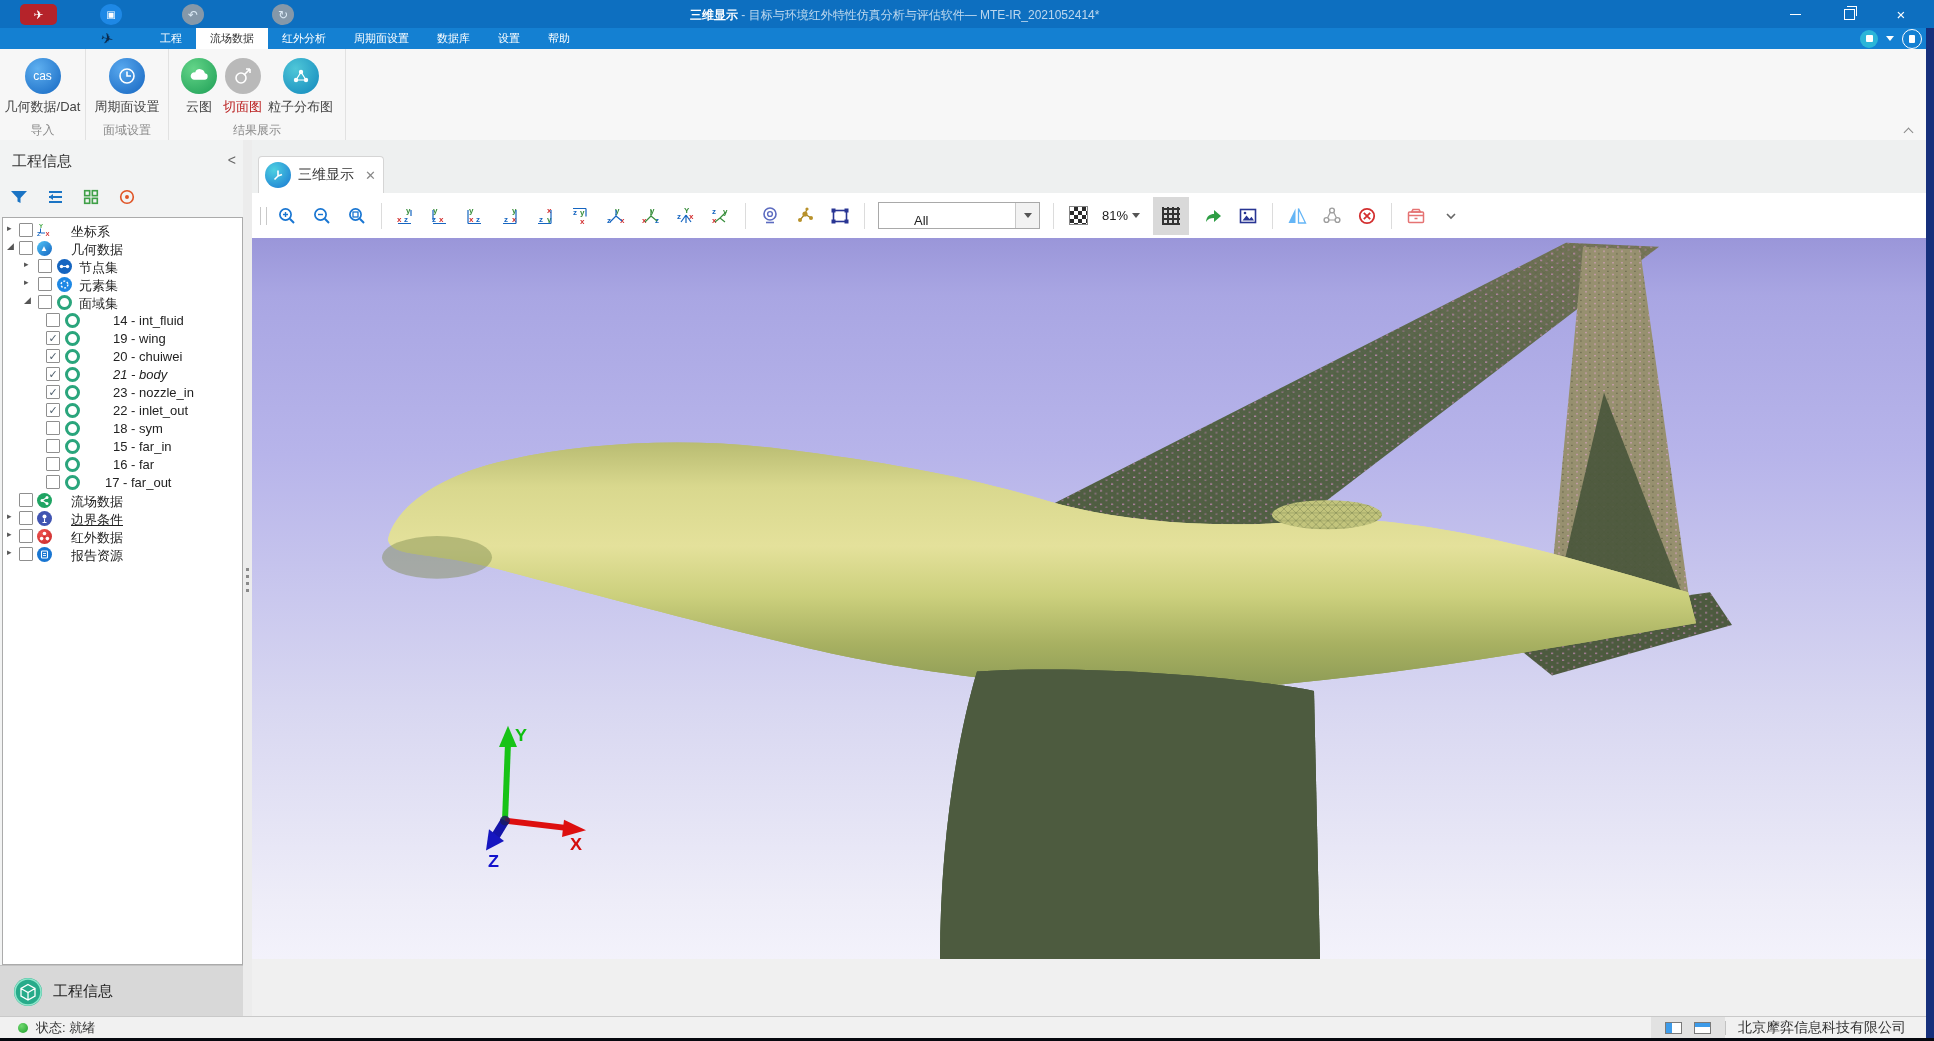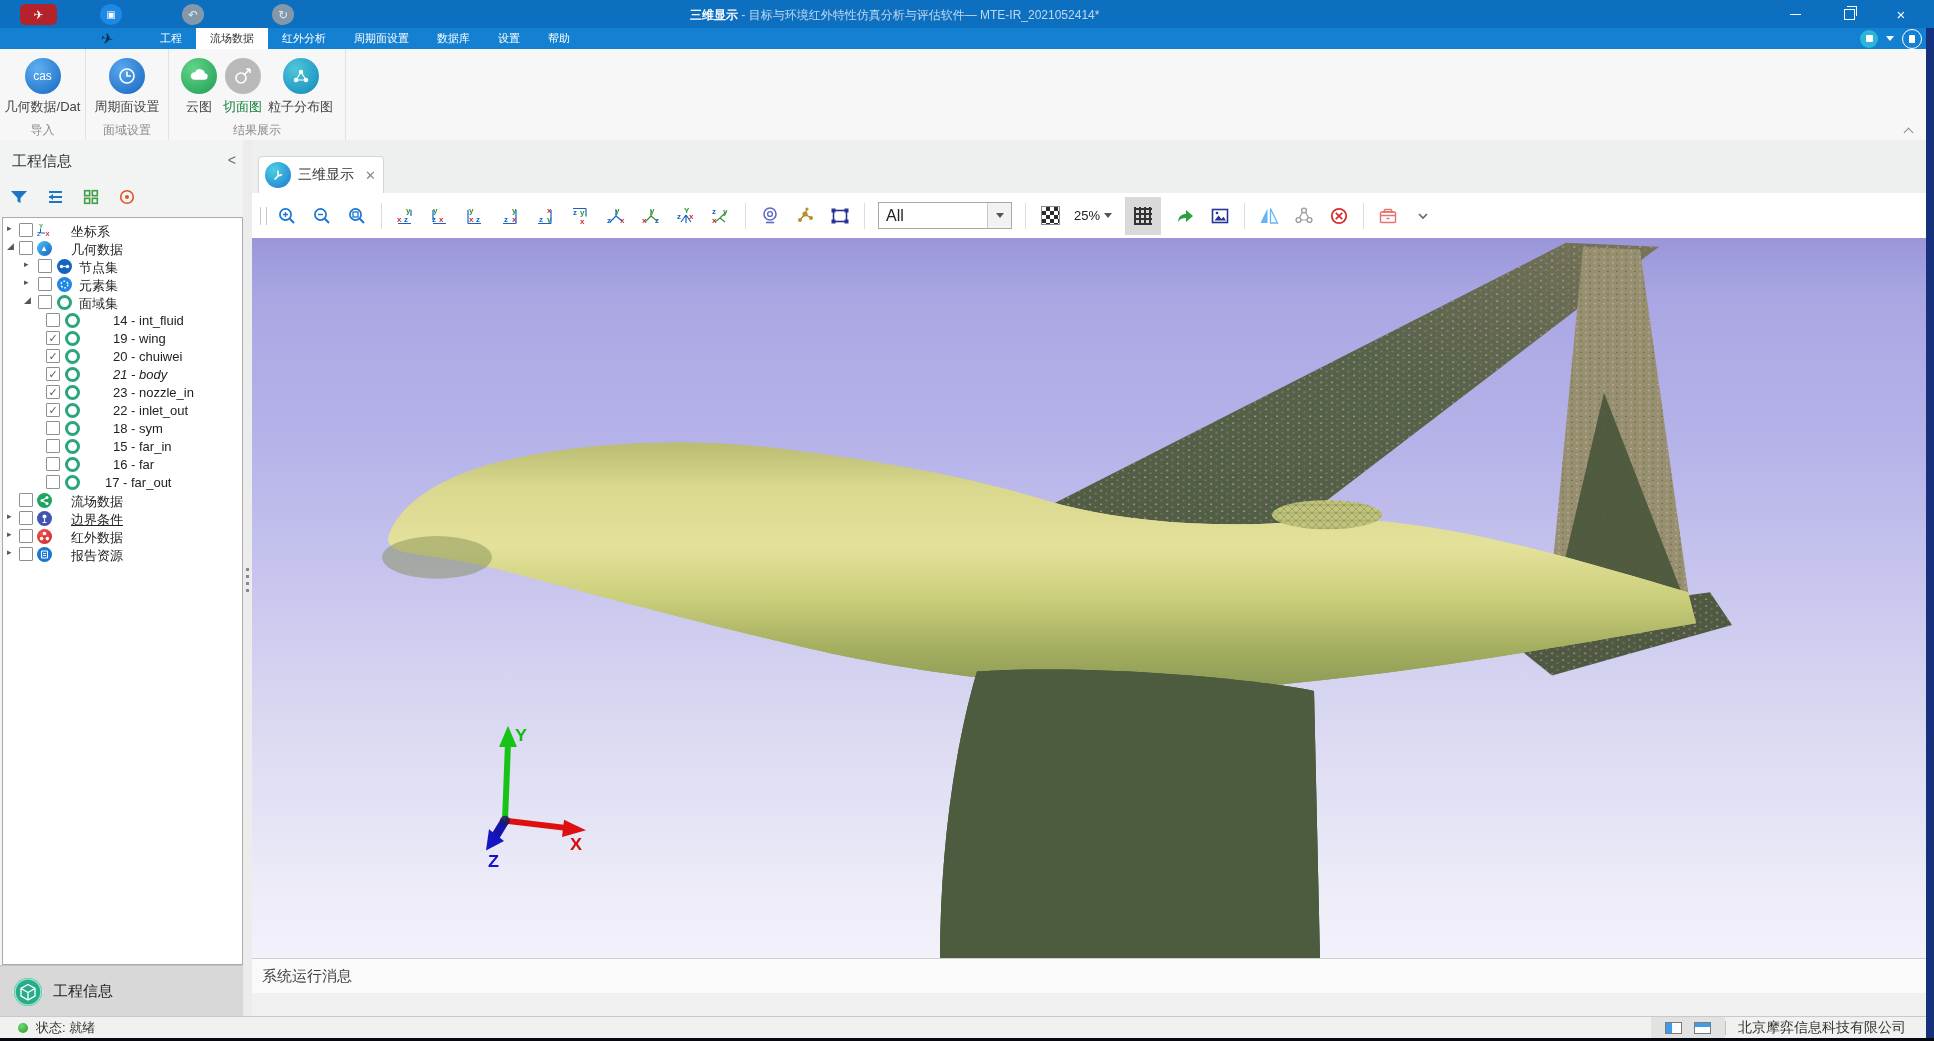--- a/index.html
+++ b/index.html
@@ -38,21 +38,21 @@
   .g1{left:0;width:85px;}.g2{left:86px;width:82px;}.g3{left:169px;width:176px;}
   .glabel{position:absolute;bottom:1px;left:0;right:0;text-align:center;font-size:12px;color:#8a8a8a;}
   .rbtn{display:flex;flex-direction:column;align-items:center;gap:4px;cursor:pointer;}
   .rbtn .ic{width:36px;height:36px;border-radius:50%;display:flex;align-items:center;justify-content:center;color:#fff;font-size:12px;}
   .ic.cas{background:radial-gradient(circle at 35% 30%,#5fb0f0,#1467c2);}
   .ic.clk{background:radial-gradient(circle at 35% 30%,#58a8ee,#1565c0);}
   .ic.cld{background:radial-gradient(circle at 35% 30%,#63d488,#1d9e55);}
   .ic.slc{background:#b9b9b9;}
   .ic.par{background:radial-gradient(circle at 35% 30%,#4fc7d8,#1187bc);}
   .rbtn .lb{font-size:13px;color:#444;white-space:nowrap;}
-  .rbtn.disabled .lb{color:#15803d;}
+  .rbtn.disabled .lb{color:#b91c1c;}
   .ribbon-collapse{position:absolute;right:22px;bottom:6px;width:8px;height:8px;cursor:pointer;}
   .ribbon-collapse:before{content:"";position:absolute;left:1px;top:3px;width:6px;height:6px;border-left:1.5px solid #8a8a8a;border-top:1.5px solid #8a8a8a;transform:rotate(45deg);}
   
   .lpanel{position:absolute;left:0;top:140px;width:250px;bottom:24px;background:#f2f3f3;}
   .lp-title{position:absolute;left:12px;top:12px;font-size:15px;color:#333;}
   .lp-collapse{position:absolute;right:14px;top:12px;font-size:14px;color:#666;cursor:pointer;}
   .lp-tools{position:absolute;left:6px;top:44px;height:26px;display:flex;gap:10px;align-items:center;}
   .lp-tool{width:26px;height:24px;display:flex;align-items:center;justify-content:center;cursor:pointer;}
   .treebox{position:absolute;left:2px;right:7px;top:77px;bottom:52px;background:#fff;border:1px solid #ababab;overflow:hidden;}
   .trow{position:absolute;left:0;right:0;height:18px;font-size:13px;color:#222;cursor:default;}
@@ -71,21 +71,21 @@
   .main{position:absolute;left:252px;top:140px;right:8px;bottom:24px;}
   .tabbar{position:absolute;left:0;right:0;top:0;height:53px;background:#eef0f0;border-bottom:1px solid #d5d5d5;}
   .tab{position:absolute;left:6px;bottom:-1px;height:38px;width:126px;background:#fff;border:1px solid #d5d5d5;border-bottom:1px solid #fff;border-radius:4px 4px 0 0;display:flex;align-items:center;gap:7px;padding-left:6px;box-sizing:border-box;cursor:pointer;}
   .tab .tic{width:26px;height:26px;border-radius:50%;background:radial-gradient(circle at 35% 30%,#4dd0e1,#1976d2);display:flex;align-items:center;justify-content:center;}
   .tab .tlb{font-size:14px;color:#333;}
   .tab .tx{margin-left:4px;color:#888;font-size:13px;cursor:pointer;}
   .vtoolbar{position:absolute;left:0;right:0;top:53px;height:45px;background:#fff;display:flex;align-items:center;padding-left:8px;gap:13px;}
   .vsep{width:1px;height:26px;background:#dcdcdc;}
   .vti{width:22px;height:22px;display:flex;align-items:center;justify-content:center;cursor:pointer;flex:none;}
   .handle{width:5px;height:18px;border-left:1px solid #c9c9c9;border-right:1px solid #c9c9c9;margin-right:-4px;}
-  .combo{width:132px;height:25px;border:1px solid #a9a9a9;background:#fff;display:flex;align-items:center;font-size:16px;color:#222;cursor:pointer;}
+  .combo{width:132px;height:25px;border:1px solid #a9a9a9;background:#fff;display:flex;align-items:flex-end;font-size:13px;color:#222;cursor:pointer;padding-left:28px;}
   .combo .cval{flex:1;padding-left:7px;}
   .combo .cbtn{width:23px;height:100%;border-left:1px solid #c9c9c9;background:#f2f2f2;display:flex;align-items:center;justify-content:center;}
   .caret{width:0;height:0;border-left:4px solid transparent;border-right:4px solid transparent;border-top:5px solid #555;}
   .checker{width:17px;height:17px;background-image:linear-gradient(45deg,#2b2b2b 25%,transparent 25%,transparent 75%,#2b2b2b 75%),linear-gradient(45deg,#2b2b2b 25%,#fff 25%,#fff 75%,#2b2b2b 75%);background-size:8px 8px;background-position:0 0,4px 4px;border:1px solid #888;}
   .zoomlbl{font-size:13px;color:#222;display:flex;align-items:center;gap:4px;cursor:pointer;}
   .gridbtn{width:36px;height:38px;background:#d9d9d9;display:flex;align-items:center;justify-content:center;cursor:pointer;}
   .gridglyph{width:18px;height:18px;background:
      repeating-linear-gradient(90deg,#333 0 2px,transparent 2px 5px),
      repeating-linear-gradient(0deg,#333 0 2px,transparent 2px 5px);}
   .viewport{position:absolute;left:0;right:0;top:98px;bottom:58px;
@@ -597,21 +597,21 @@
       <span class="cval">All</span>
       <span class="cbtn">
           <span class="caret"></span>
         </span>
     </div>
     <div class="vsep"></div>
     <div class="vti">
         <span class="checker"></span>
       </div>
     <div class="zoomlbl">
-      <span>25%</span>
+      <span>81%</span>
       <span class="caret"></span>
     </div>
     <div class="gridbtn">
         <span class="gridglyph"></span>
       </div>
     <div class="vti">
       <svg width="20" height="20" viewBox="0 0 20 20">
           <path d="M3 16c.5-6 4-8 8-8V4l7 6-7 6v-4c-3.5 0-6 .8-8 4Z" fill="#2e9e44"></path>
         </svg>
     </div>
@@ -720,23 +720,20 @@
         <polygon points="334,612 312,601 310,619" fill="#dd0f0f"></polygon>
         <text x="318" y="632" fill="#d40d0d" font-size="18" font-weight="bold">X</text>
         <line x1="253" y1="602" x2="243" y2="619" stroke="#1414a8" stroke-width="9"></line>
         <polygon points="234,633 237,611 252,623" fill="#1616c0"></polygon>
         <text x="236" y="650" fill="#1212cc" font-size="18" font-weight="bold">Z</text>
         <circle cx="253" cy="602" r="5" fill="#1a1a5e" opacity="0.8"></circle>
       </g>
     </svg>
   </div>
 
-  <div class="msgpanel">
-    <span class="mh">系统运行消息</span>
-  </div>
 </div>
 
 <div class="statusbar">
   <span class="sdot"></span>
   <span>状态: 就绪</span>
   <div class="sb-right">
     <div class="sb-icons">
       <span class="lyic a"></span>
       <span class="lyic b"></span>
     </div>

